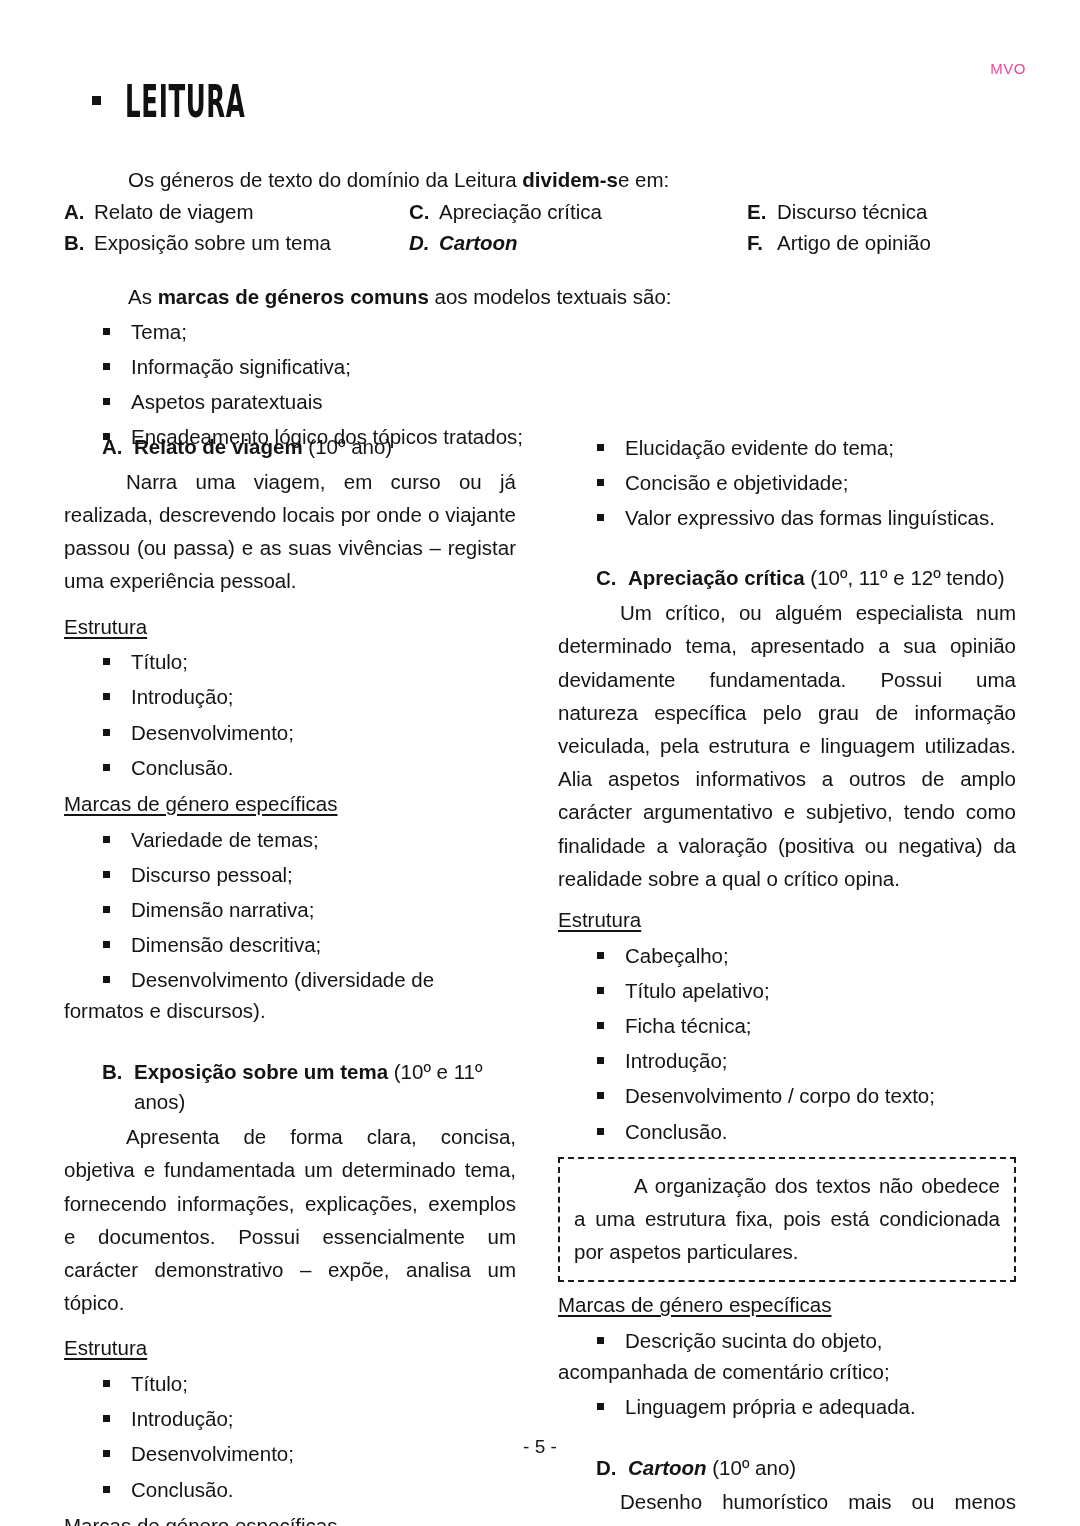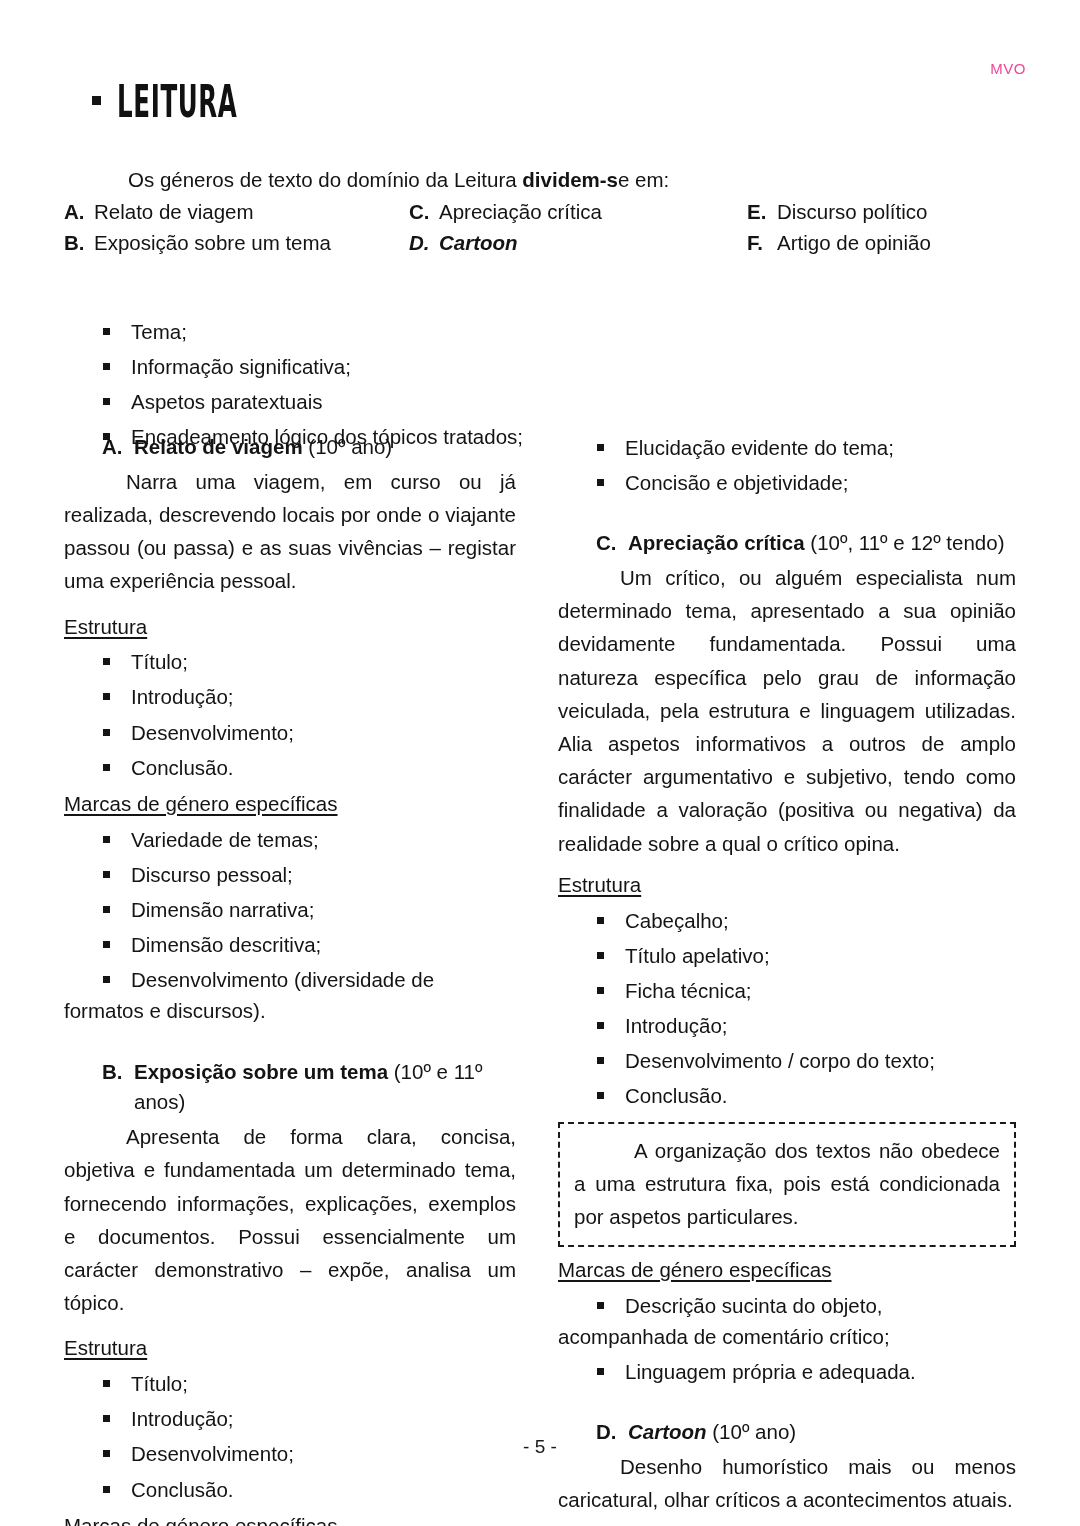--- a/index.html
+++ b/index.html
@@ -29,21 +29,21 @@
     letter-spacing: 0.5px;
     font-family: "Liberation Sans", sans-serif;
   }
 
   .title-row {
     position: absolute;
     top: 80px;
     left: 92px;
     display: flex;
     align-items: center;
-    gap: 16px;
+    gap: 24px;
   }
   .title-bullet {
     width: 9px;
     height: 9px;
     background: #141414;
     display: inline-block;
     margin-bottom: 4px;
   }
   .title-text {
     font-family: "DejaVu Sans Condensed", "Liberation Sans Narrow", "Liberation Sans", sans-serif;
@@ -233,39 +233,42 @@
       <div class="genre-cell gc-a">
         <span class="genre-letter">A.</span>
         <span class="genre-label">Relato de viagem</span>
       </div>
       <div class="genre-cell gc-b">
         <span class="genre-letter">C.</span>
         <span class="genre-label">Apreciação crítica</span>
       </div>
       <div class="genre-cell gc-c">
         <span class="genre-letter">E.</span>
-        <span class="genre-label">Discurso político</span>
+        <span class="genre-label">Discurso técnica</span>
       </div>
     </div>
     <div class="genre-row">
       <div class="genre-cell gc-a">
         <span class="genre-letter">B.</span>
         <span class="genre-label">Exposição sobre um tema</span>
       </div>
       <div class="genre-cell gc-b">
         <span class="genre-letter ital">D.</span>
         <span class="genre-label ital">Cartoon</span>
       </div>
       <div class="genre-cell gc-c">
         <span class="genre-letter">F.</span>
         <span class="genre-label">Artigo de opinião</span>
       </div>
     </div>
   </div>
 
+  <div class="common-head">
+    <span>As </span><strong>marcas de géneros comuns</strong><span> aos modelos textuais são:</span>
+  </div>
 
   <div class="common-cols">
     <div class="common-col">
       <ul class="sq">
         <li>Tema;</li>
         <li>Informação significativa;</li>
       </ul>
     </div>
     <div class="common-col">
       <ul class="sq">
@@ -320,20 +323,21 @@
 
       <div class="uhead">Marcas de género específicas</div>
 
     </div>
 
     <div class="col-right">
 
       <ul class="sq">
         <li>Elucidação evidente do tema;</li>
         <li>Concisão e objetividade;</li>
+        <li>Valor expressivo das formas linguísticas.</li>
       </ul>
 
       <div class="gap-md"></div>
 
       <div class="sec-head">
         <span class="sec-letter">C.</span>
         <span><span class="sec-title">Apreciação crítica</span><span class="sec-years"> (10º, 11º e 12º tendo)</span></span>
       </div>
       <p class="para tight">Um crítico, ou alguém especialista num determinado tema, apresentado a sua opinião devidamente fundamentada. Possui uma natureza específica pelo grau de informação veiculada, pela estrutura e linguagem utilizadas. Alia aspetos informativos a outros de amplo carácter argumentativo e subjetivo, tendo como finalidade a valoração (positiva ou negativa) da realidade sobre a qual o crítico opina.</p>
 

